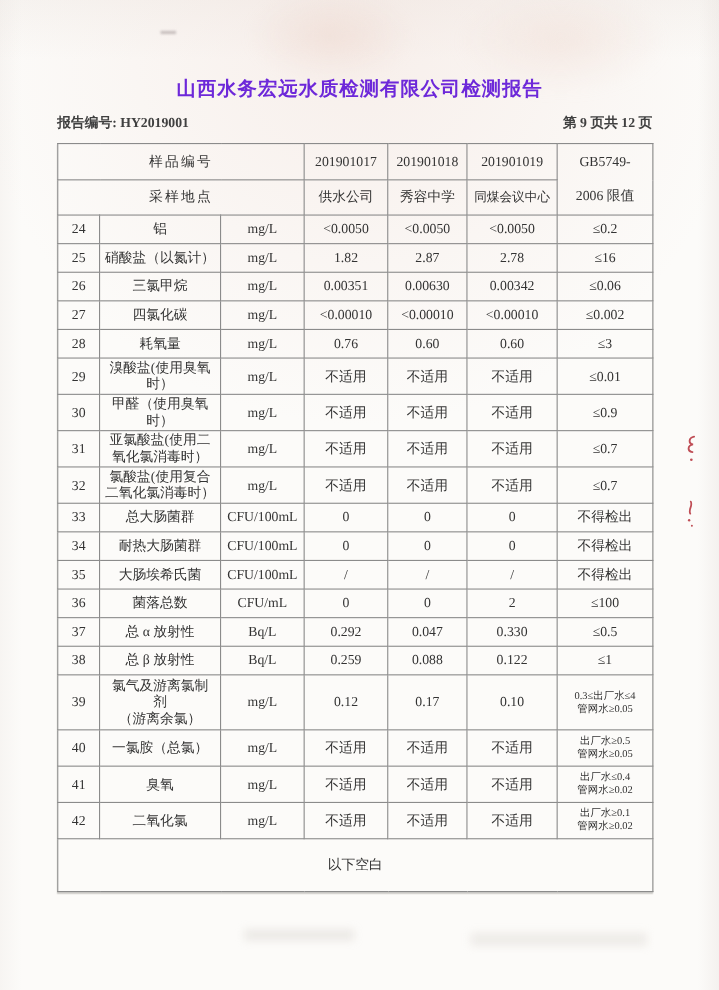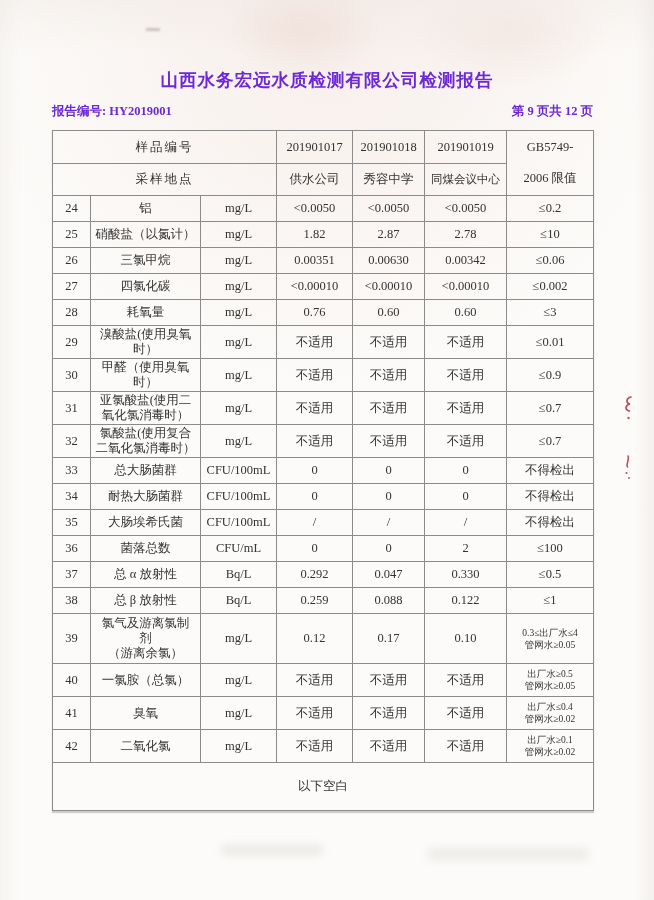--- a/index.html
+++ b/index.html
@@ -26,21 +26,21 @@
   .smudge-e{top:28px;left:146px;width:14px;height:3px;background:rgba(158,148,148,0.5);filter:blur(1px);}
 
   .doc-title{
     position:absolute;top:68px;left:0;width:654px;text-align:center;
     font-family:"Liberation Sans","DejaVu Sans",sans-serif;
     font-size:17.5px;font-weight:bold;letter-spacing:1px;color:#6d28d9;
   }
   .meta-row{
     position:absolute;top:103px;left:52px;width:541px;
     display:flex;justify-content:space-between;align-items:baseline;
-    font-size:12.5px;font-weight:bold;color:#6d28d9;
+    font-size:12.5px;font-weight:bold;color:#404040;
     font-family:"Liberation Serif","DejaVu Serif",serif;
   }
   table.report{
     position:absolute;top:130px;left:52px;width:541px;
     border-collapse:collapse;table-layout:fixed;
     border:1.5px solid #757575;
     box-shadow:0 2px 1px rgba(150,148,145,0.45);
   }
   table.report th, table.report td{
     border:1px solid #8b8b8b;
@@ -115,21 +115,21 @@
         <td class="c-val">&lt;0.0050</td>
         <td class="c-limit">≤0.2</td>
       </tr>
       <tr style="height: 26px;">
         <td class="c-idx">25</td>
         <td class="c-name">硝酸盐（以氮计）</td>
         <td class="c-unit">mg/L</td>
         <td class="c-val">1.82</td>
         <td class="c-val">2.87</td>
         <td class="c-val">2.78</td>
-        <td class="c-limit">≤10</td>
+        <td class="c-limit">≤16</td>
       </tr>
       <tr style="height: 26px;">
         <td class="c-idx">26</td>
         <td class="c-name">三氯甲烷</td>
         <td class="c-unit">mg/L</td>
         <td class="c-val">0.00351</td>
         <td class="c-val">0.00630</td>
         <td class="c-val">0.00342</td>
         <td class="c-limit">≤0.06</td>
       </tr>

